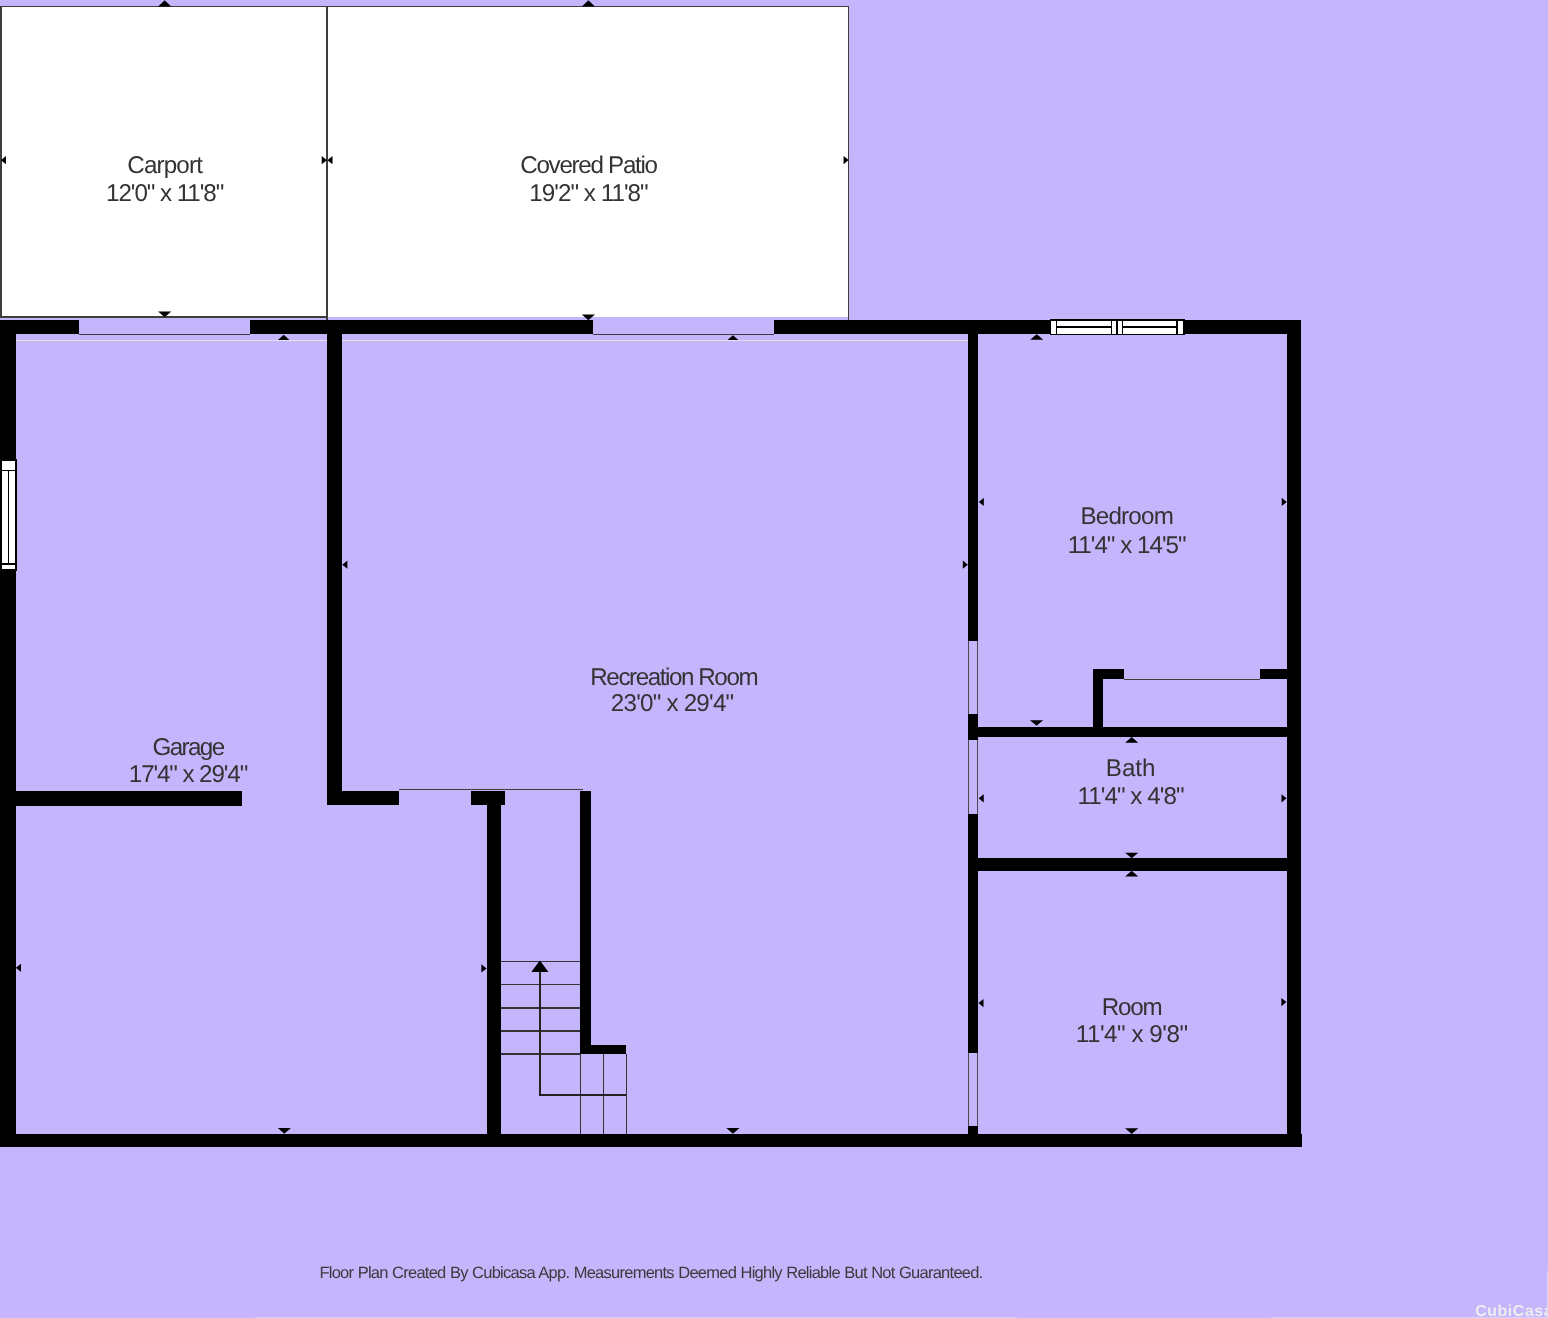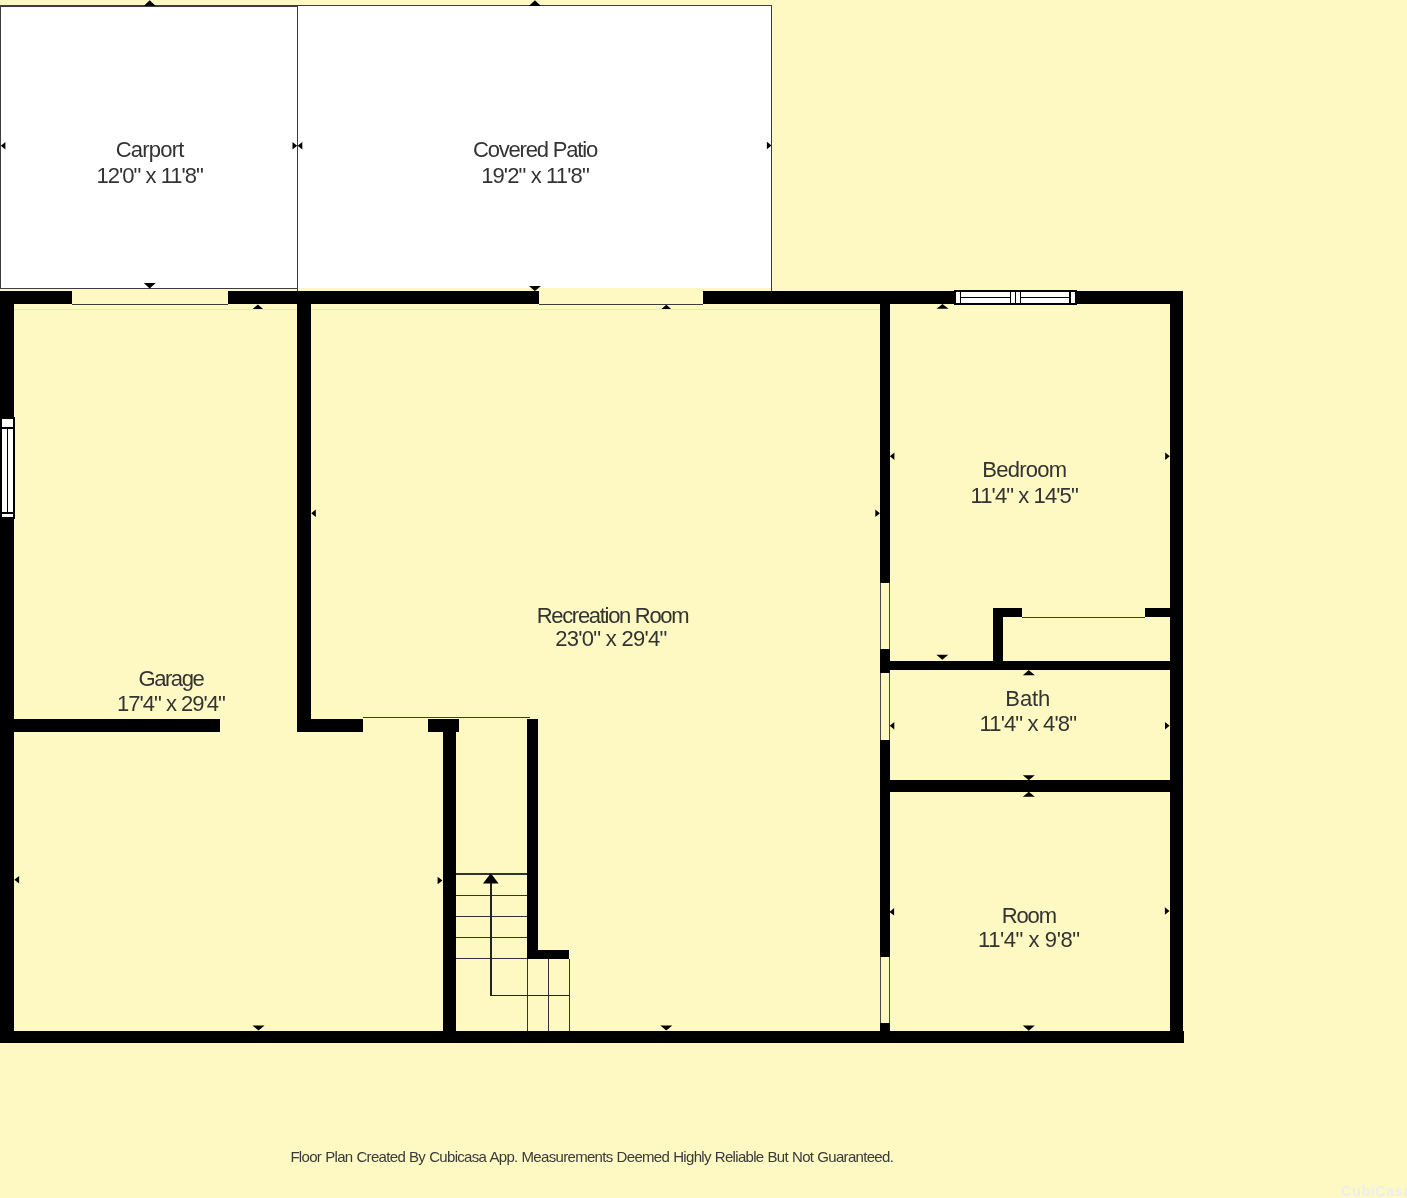--- a/index.html
+++ b/index.html
@@ -1,17 +1,17 @@
 <!DOCTYPE html>
 <html><head>
 <meta charset="utf-8">
 <title>Floor Plan</title>
 <style>
   html,body{margin:0;padding:0;background:#ffffff;}
-  .page{position:relative;width:1407px;height:1198px;background:#fef9c3;overflow:hidden;text-align:right;}
+  .page{position:relative;width:1407px;height:1198px;background:#c4b5fd;overflow:hidden;text-align:right;}
   svg{display:block;}
   text{font-family:"Liberation Sans",sans-serif;}
 </style>
 </head>
 <body>
 <div class="page">
 <svg width="1407" height="1198" viewBox="0 0 1407 1198" xmlns="http://www.w3.org/2000/svg">
 <g shape-rendering="crispEdges">
 
 <g>

